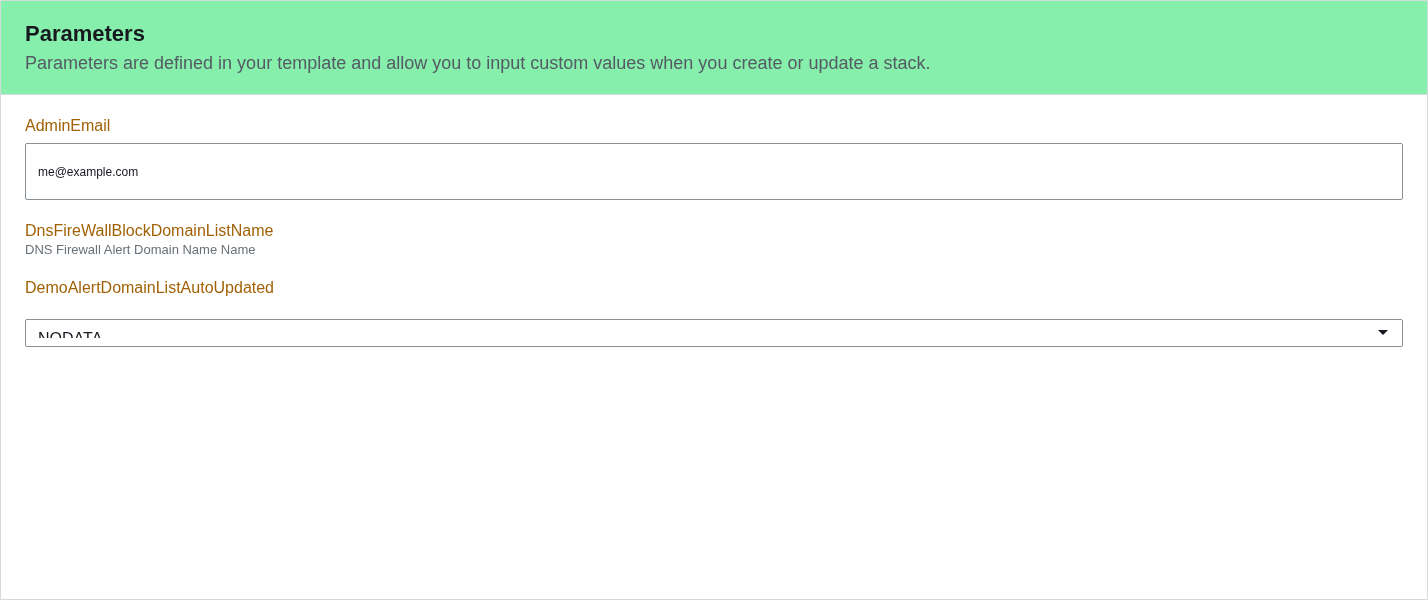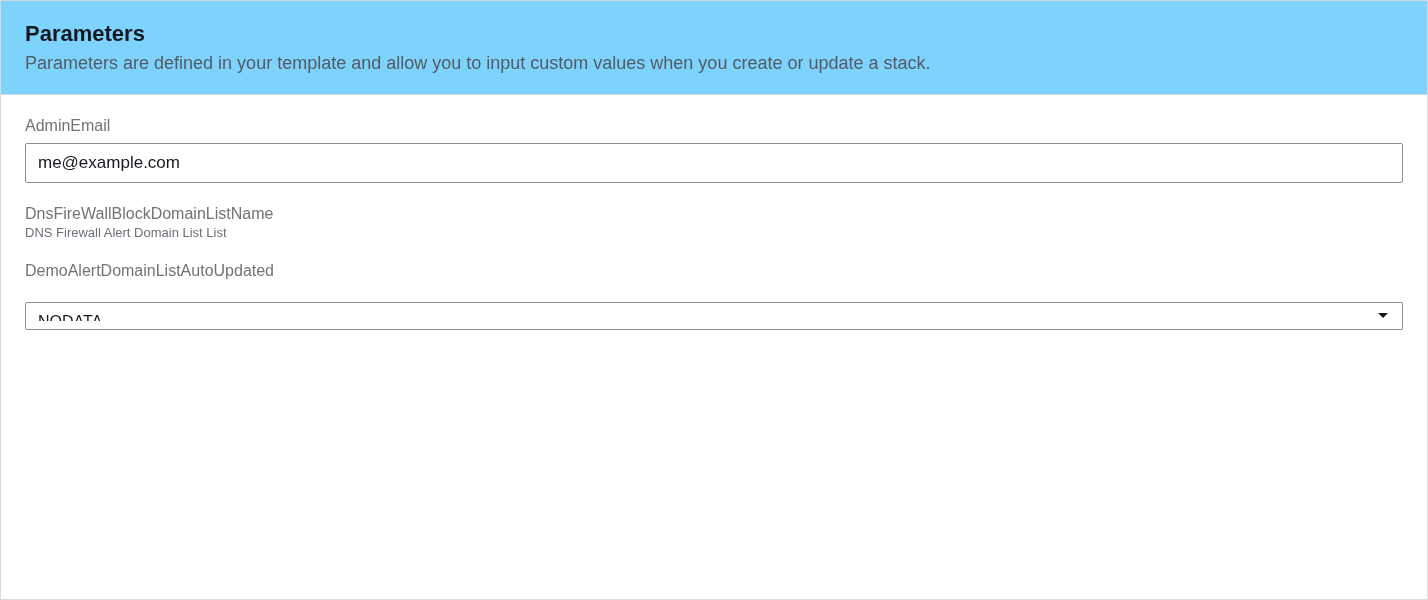--- a/index.html
+++ b/index.html
@@ -12,21 +12,21 @@
     background: #ffffff;
     color: #16191f;
     font-size: 14px;
   }
   .container {
     border: 1px solid #d5dbdb;
     width: 1428px;
     height: 600px;
   }
   .header {
-    background: #7dd3fc;
+    background: #86efac;
     padding: 20px 24px 20px 24px;
     border-bottom: 1px solid #d5dbdb;
   }
   .header-title {
     font-size: 22px;
     font-weight: 700;
     color: #16191f;
     margin-bottom: 6px;
   }
   .header-desc {
@@ -36,44 +36,44 @@
   .body {
     padding: 22px 24px 24px 24px;
     background: #ffffff;
   }
   .field {
     margin-bottom: 22px;
   }
   .field-label {
     font-size: 16px;
     font-weight: 400;
-    color: #737373;
+    color: #a16207;
     margin-bottom: 2px;
     display: block;
   }
   .field-hint {
     font-size: 13px;
     color: #687078;
     margin-bottom: 6px;
     display: block;
   }
   .field-label.no-hint {
     margin-bottom: 8px;
   }
   .text-input {
     width: 100%;
     padding: 8px 12px;
-    font-size: 17px;
+    font-size: 12px;
     color: #16191f;
     border: 1px solid #879196;
     border-radius: 2px;
     background: #ffffff;
     font-family: inherit;
     line-height: 1.4;
-    height: 40px;
+    height: 57px;
   }
   .select-wrap {
     position: relative;
     width: 100%;
   }
   .select-input {
     width: 100%;
     padding: 8px 36px 8px 12px;
     font-size: 16px;
     color: #16191f;
@@ -111,21 +111,21 @@
 
   <div class="body">
 
     <div class="field">
       <label class="field-label no-hint">AdminEmail</label>
       <input type="text" class="text-input" value="me@example.com" style="">
     </div>
 
     <div class="field">
       <label class="field-label">DnsFireWallBlockDomainListName</label>
-      <span class="field-hint">DNS Firewall Alert Domain List List</span>
+      <span class="field-hint">DNS Firewall Alert Domain Name Name</span>
     </div>
 
     <div class="field">
       <label class="field-label">DemoAlertDomainListAutoUpdated</label>
     </div>
 
     <div class="field">
       <div class="select-wrap">
         <select class="select-input">
           <option>NODATA</option>

